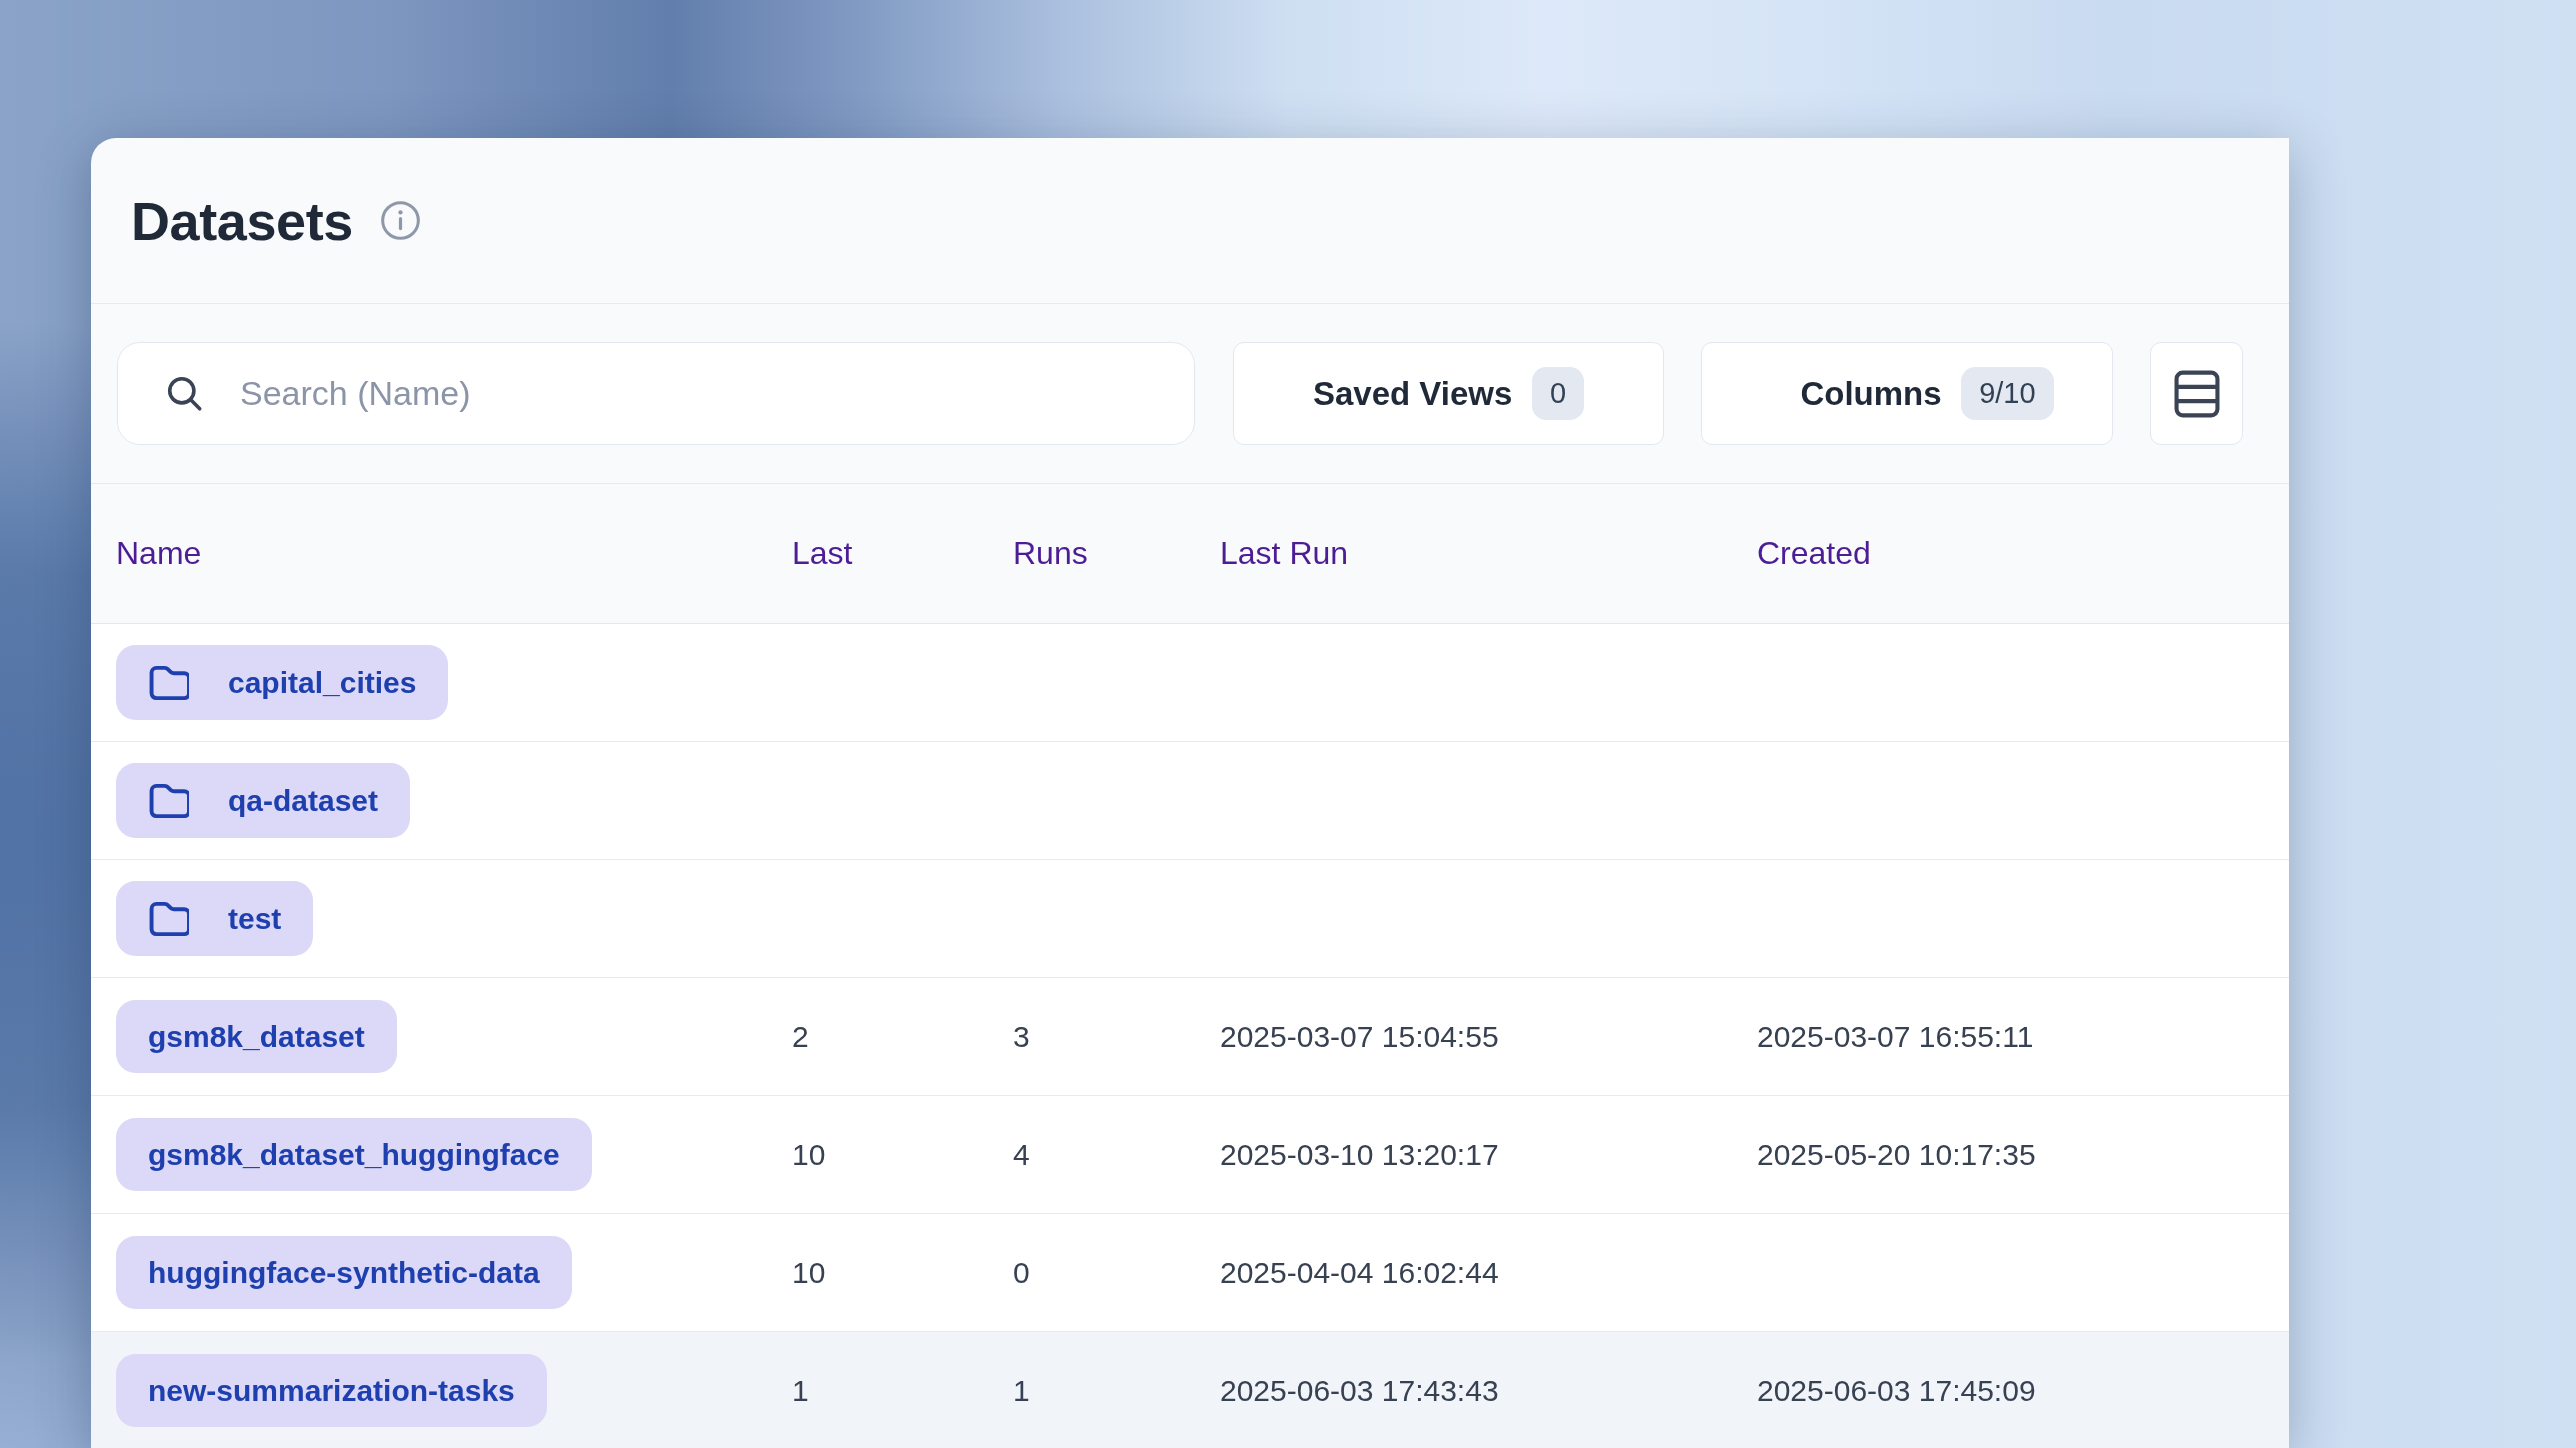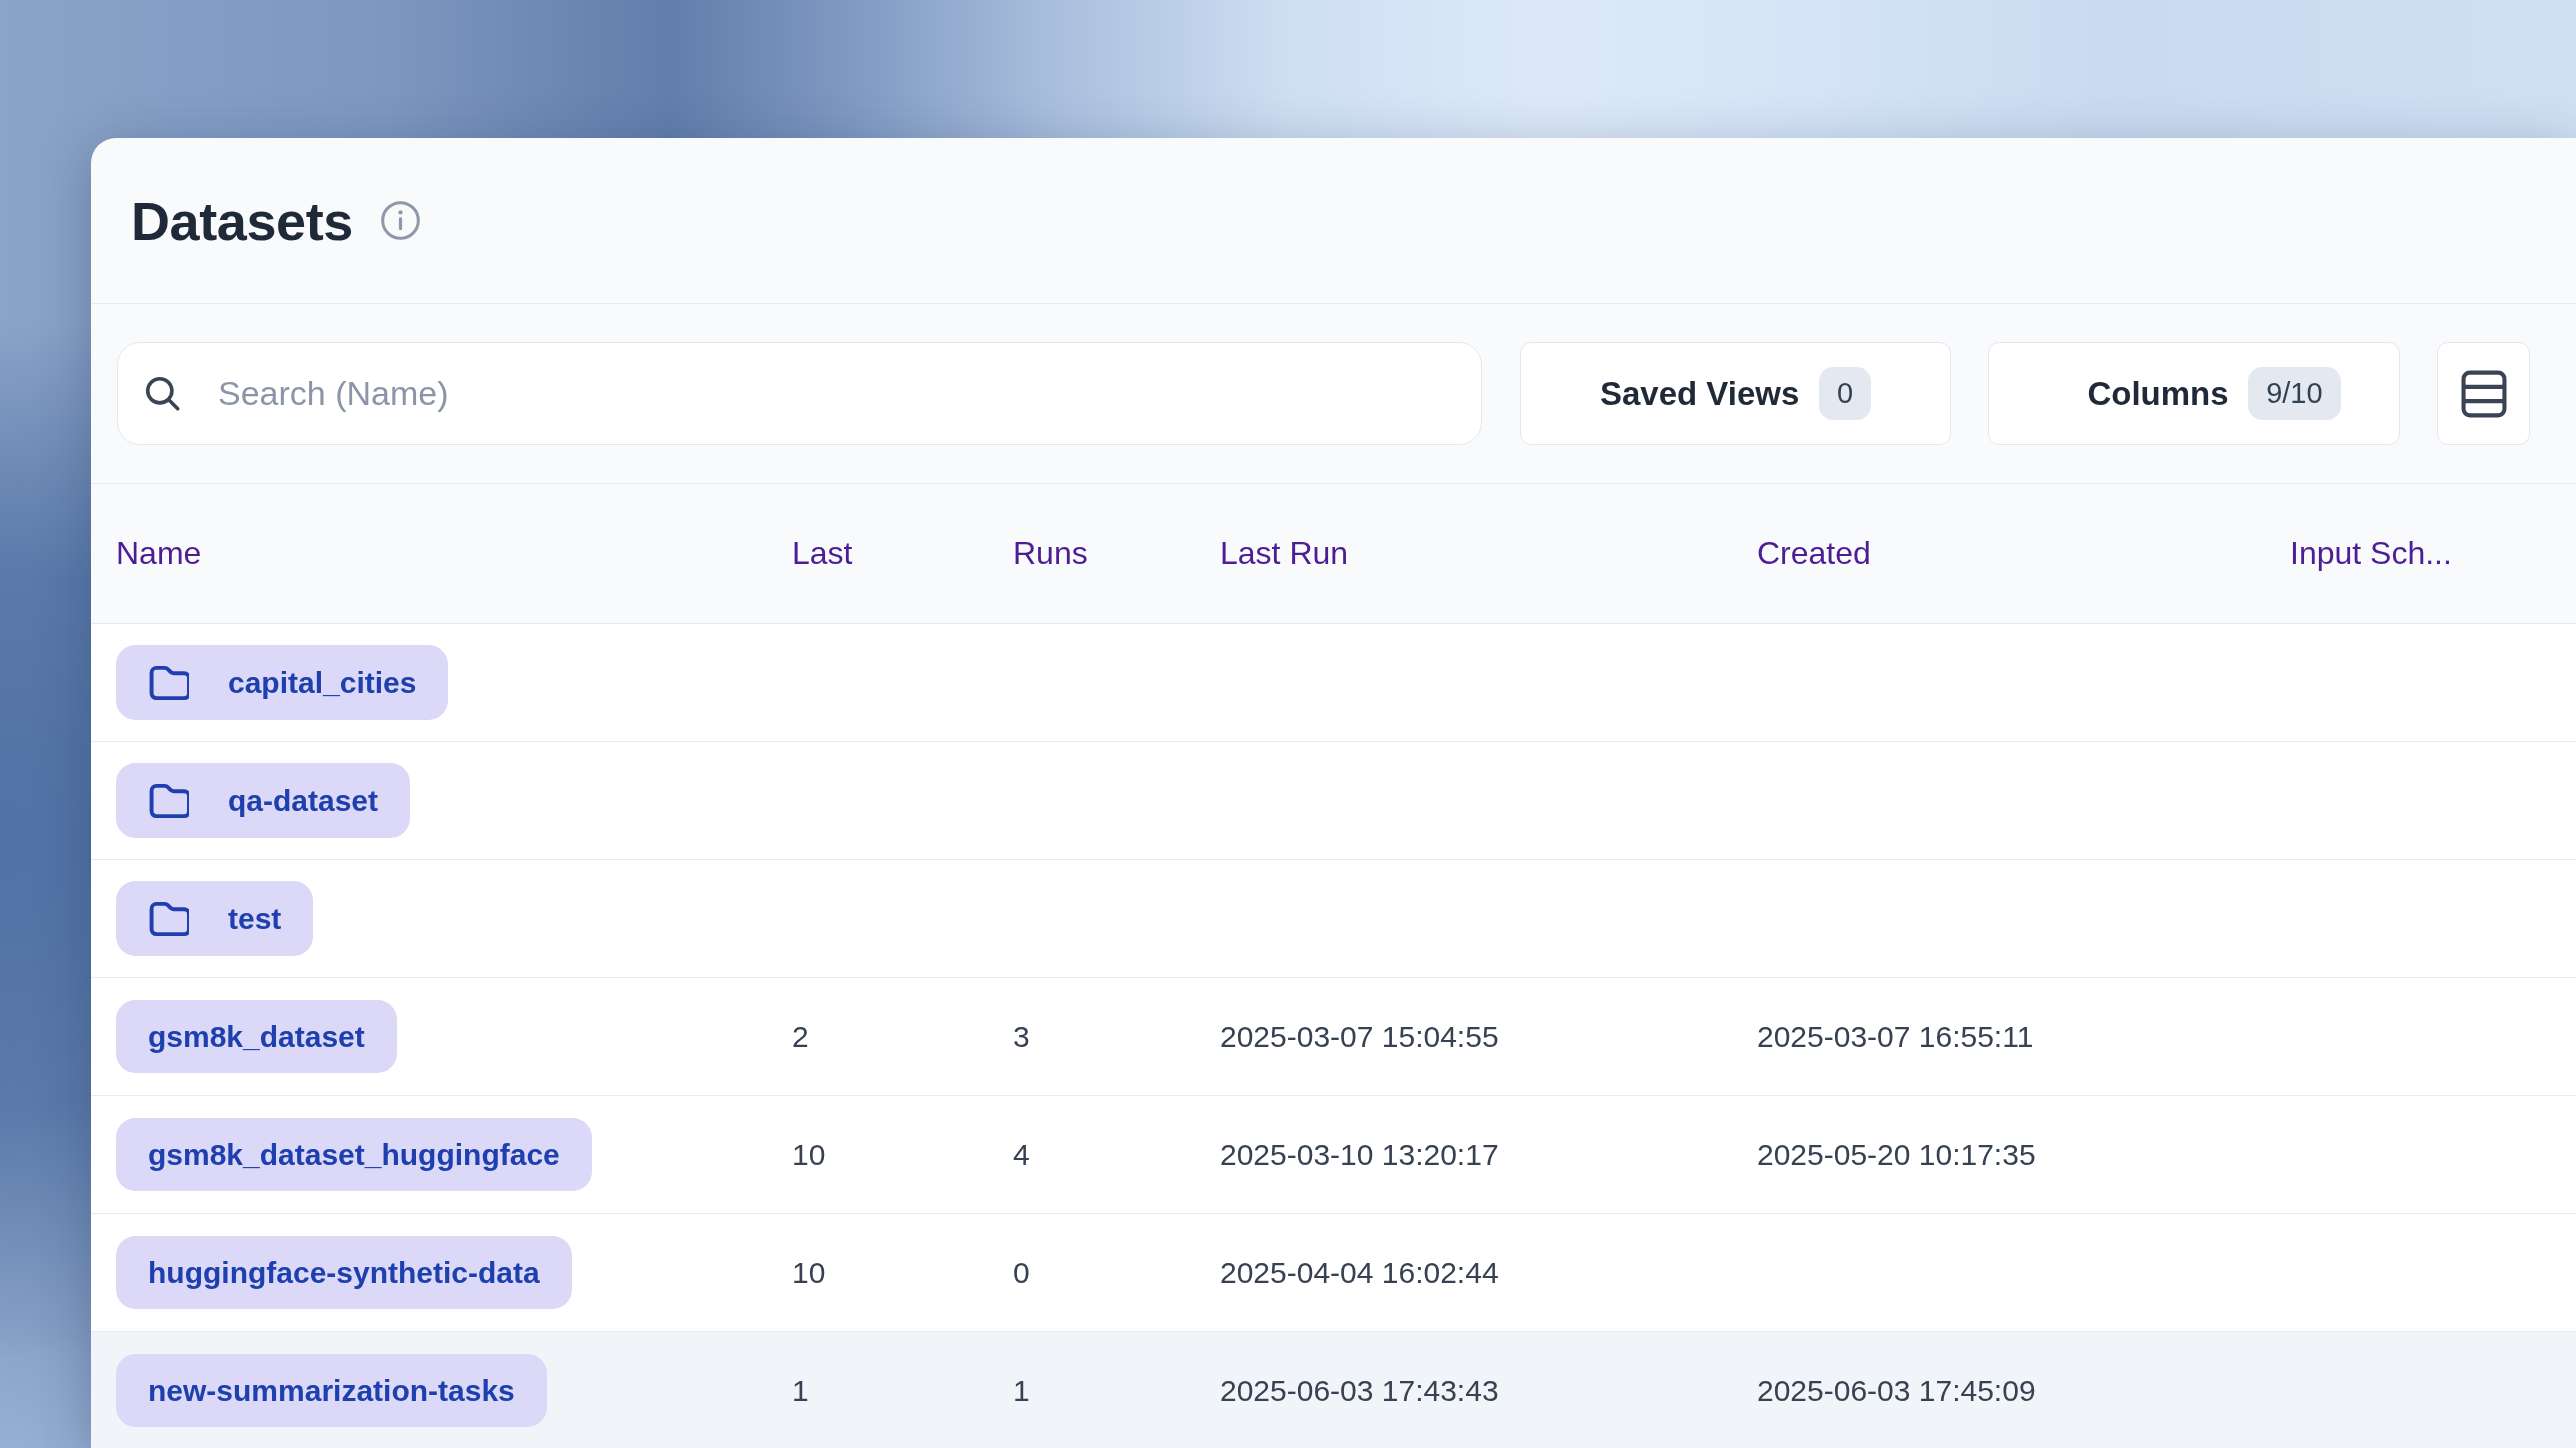--- a/index.html
+++ b/index.html
@@ -10,21 +10,21 @@
     background-image:
       radial-gradient(ellipse 18% 16% at 0% 104%, rgba(158,182,218,.95), rgba(158,182,218,0) 75%),
       radial-gradient(ellipse 130% 52% at -16% 58%, #4d6fa2 0%, rgba(77,111,162,.78) 38%, rgba(77,111,162,0) 70%),
       linear-gradient(90deg, #8ba3c8 0%, #7d97c0 15%, #627eac 26%, #7f99c2 33%, #aabfde 41%, #cedff2 50%, #dde9f9 60%, #d5e4f6 70%, #c9dbf1 82%, #cfe0f3 100%);
     position: relative;
   }
 
   .card {
     position: absolute;
     left: 91px; top: 138px;
-    width: 2485px; height: 1310px;
+    width: 2198px; height: 1310px;
     background: #f8fafc;
     border-top-left-radius: 25px;
     box-shadow: 0 12.5px 54px rgba(22, 42, 78, 0.30);
     overflow: hidden;
     color: #1f2937;
   }
 
   
   .card-header {
     height: 166px;
@@ -45,21 +45,21 @@
     padding: 0 46px 0 26px;
     border-bottom: 1.8px solid #e6eaf2;
   }
   .search-box {
     flex: 1 1 auto;
     height: 103px;
     background: #fff;
     border: 1.8px solid #e3e8f0;
     border-radius: 23px;
     display: flex; align-items: center;
-    padding-left: 23px;
+    padding-left: 45px;
   }
   .search-box input {
     border: none; outline: none; background: transparent;
     font-family: inherit;
     font-size: 34px; color: #1f2937;
     margin-left: 34px; flex: 1;
   }
   .search-box input::placeholder { color: #8b95a7; }
 
   .btn {

